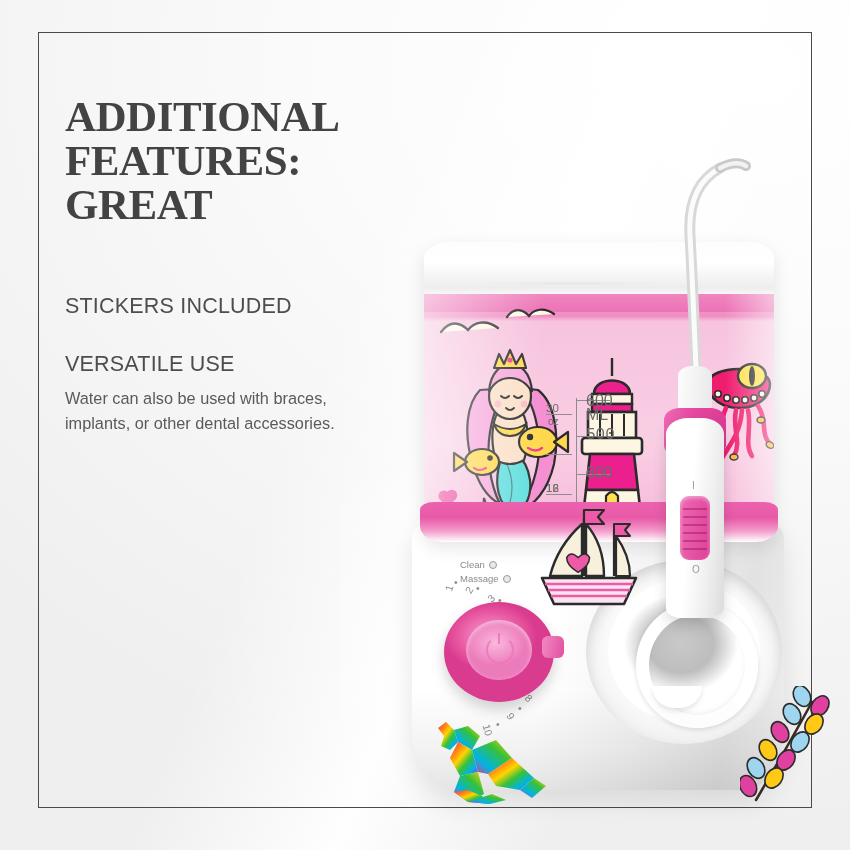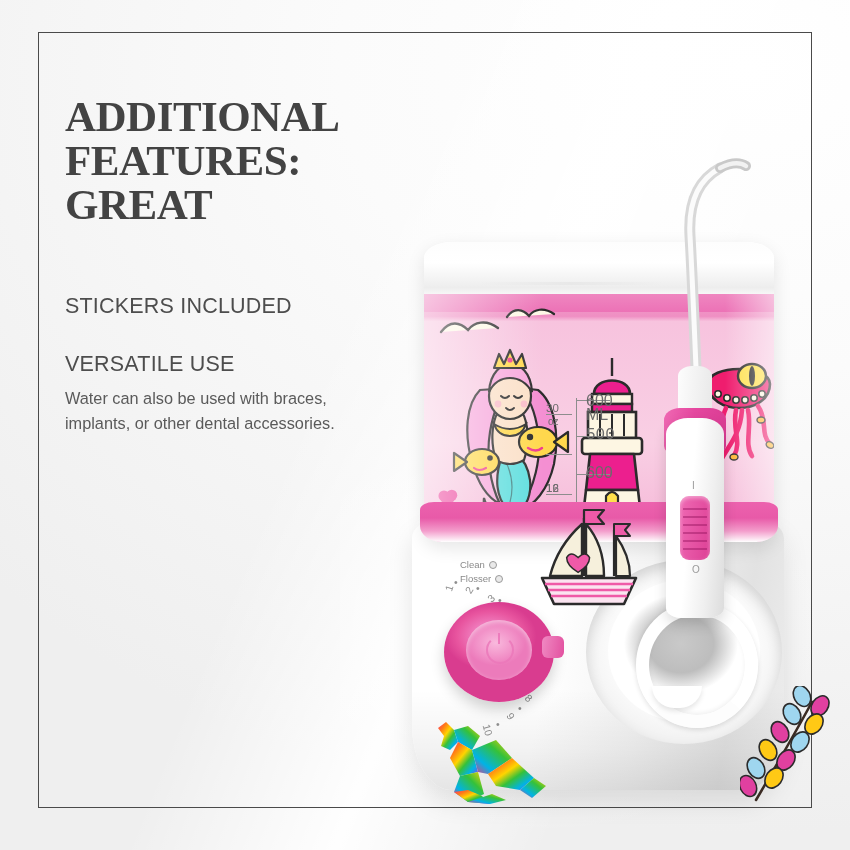--- a/index.html
+++ b/index.html
@@ -427,21 +427,21 @@
         <line x1="19" y1="100" x2="95" y2="100"></line>
       </g>
     </svg>
 
     <div class="modes">
       <div class="row">
         <span>Clean</span>
         <span class="dot"></span>
       </div>
       <div class="row">
-        <span>Flosser</span>
+        <span>Massage</span>
         <span class="dot"></span>
       </div>
     </div>
 
     <div class="dialnums">
       <span style="left:16px;top:4px;transform:rotate(-72deg);">1</span>
       <span style="left:24px;top:-2px;">•</span>
       <span style="left:36px;top:6px;transform:rotate(-58deg);">2</span>
       <span style="left:46px;top:4px;">•</span>
       <span style="left:58px;top:14px;transform:rotate(-42deg);">3</span>

